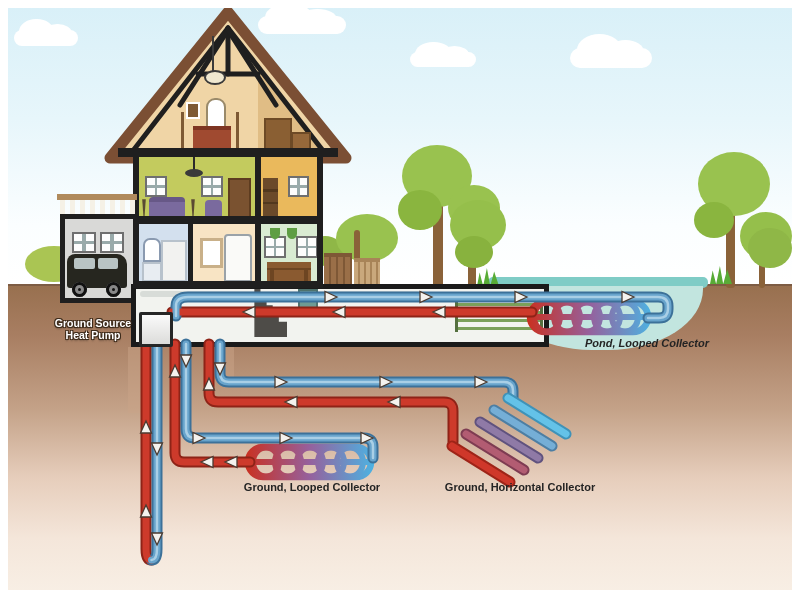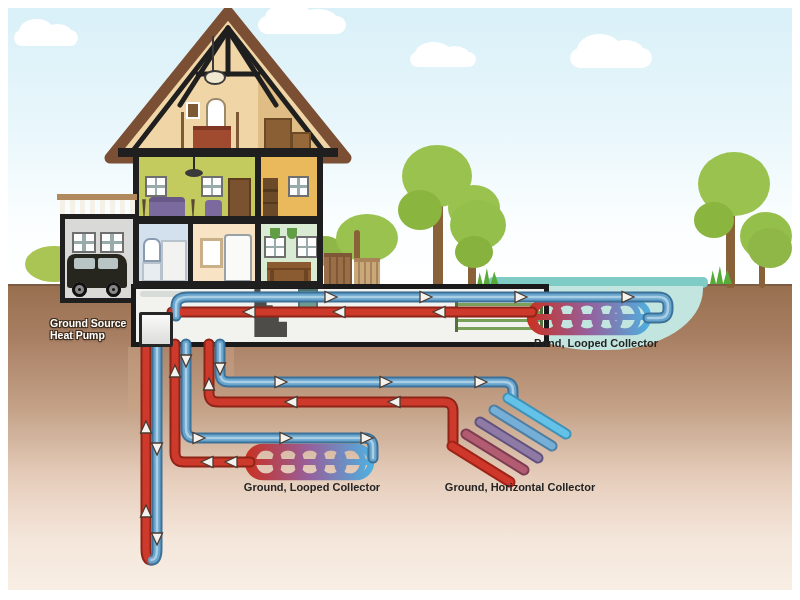--- a/index.html
+++ b/index.html
@@ -35,21 +35,21 @@
   .room{position:absolute;z-index:5;}
   .furn{position:absolute;z-index:6;}
   .win{position:absolute;background:#fdfdfd;border:2px solid #6f6f6f;z-index:6;
        background-image:linear-gradient(90deg,transparent 0 42%,#9aa 42% 58%,transparent 58%),
                         linear-gradient(transparent 0 42%,#9aa 42% 58%,transparent 58%);}
   .svgabs{position:absolute;left:0;top:0;z-index:20;pointer-events:none;}
   
   .lbl{position:absolute;z-index:30;font-weight:bold;font-size:11px;color:#242424;
        text-align:center;white-space:pre-line;line-height:1.2;letter-spacing:0;}
   .lbl-hp{position:absolute;z-index:30;font-weight:bold;font-size:10.5px;color:#ffffff;
-       text-align:left;white-space:pre-line;line-height:1.15;
+       text-align:center;white-space:pre-line;line-height:1.15;
        text-shadow:-1px -1px 0 #3c2b1b,1px -1px 0 #3c2b1b,-1px 1px 0 #3c2b1b,1px 1px 0 #3c2b1b,0 2px 2px rgba(0,0,0,.35);}
   
   .frame{position:absolute;background:#fff;z-index:50;}
   .pump{position:absolute;left:139px;top:312px;width:34px;height:35px;z-index:25;
        background:linear-gradient(#fafafa,#dcdcda);border:3px solid #262626;border-radius:2px;box-sizing:border-box;}
   .stairs{position:absolute;left:253px;top:289px;width:34px;height:48px;background:#4e4c48;z-index:6;
        clip-path:polygon(4% 0,22% 0,22% 17%,40% 17%,40% 34%,58% 34%,58% 51%,76% 51%,76% 68%,100% 68%,100% 100%,4% 100%);}
   .shelf{position:absolute;left:455px;top:298px;width:82px;height:34px;z-index:6;
        background:repeating-linear-gradient(#f2f3ef 0 5px,#7ba05a 5px 8px);
        border-left:3px solid #55703f;border-right:3px solid #55703f;}
@@ -290,21 +290,21 @@
       <use href="#arr" transform="translate(480,382)"></use>
       <use href="#arr" transform="translate(292,402) rotate(180)"></use>
       <use href="#arr" transform="translate(395,402) rotate(180)"></use>
     </g>
   </svg>
 
   <div class="pump"></div>
 
   <div class="lbl-hp" style="left:50px;top:317px;width:86px;">Ground Source
 Heat Pump</div>
-  <div class="lbl" style="left:525px;top:337px;width:142px;">Pond, Looped Collector</div>
+  <div class="lbl" style="left:576px;top:337px;width:142px;font-style:italic;">Pond, Looped Collector</div>
   <div class="lbl" style="left:440px;top:481px;width:160px;">Ground, Horizontal Collector</div>
   <div class="lbl" style="left:238px;top:481px;width:148px;">Ground, Looped Collector</div>
 
   <div class="frame" style="left:0;top:0;width:800px;height:8px;"></div>
   <div class="frame" style="left:0;top:590px;width:800px;height:10px;"></div>
   <div class="frame" style="left:0;top:0;width:8px;height:600px;"></div>
   <div class="frame" style="left:792px;top:0;width:8px;height:600px;"></div>
 </div>
 
 </body></html>

